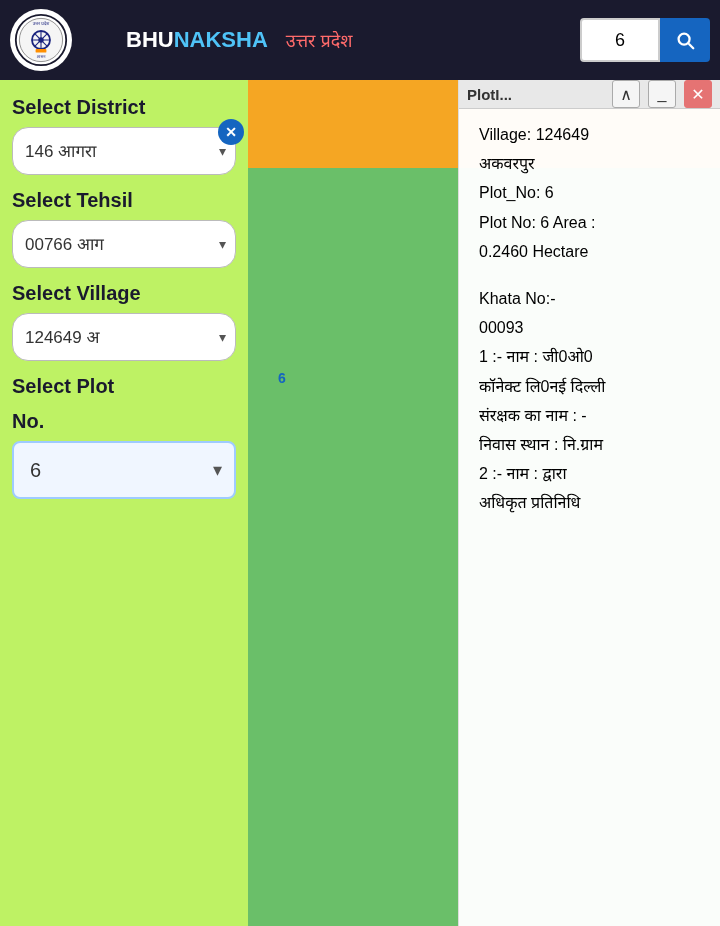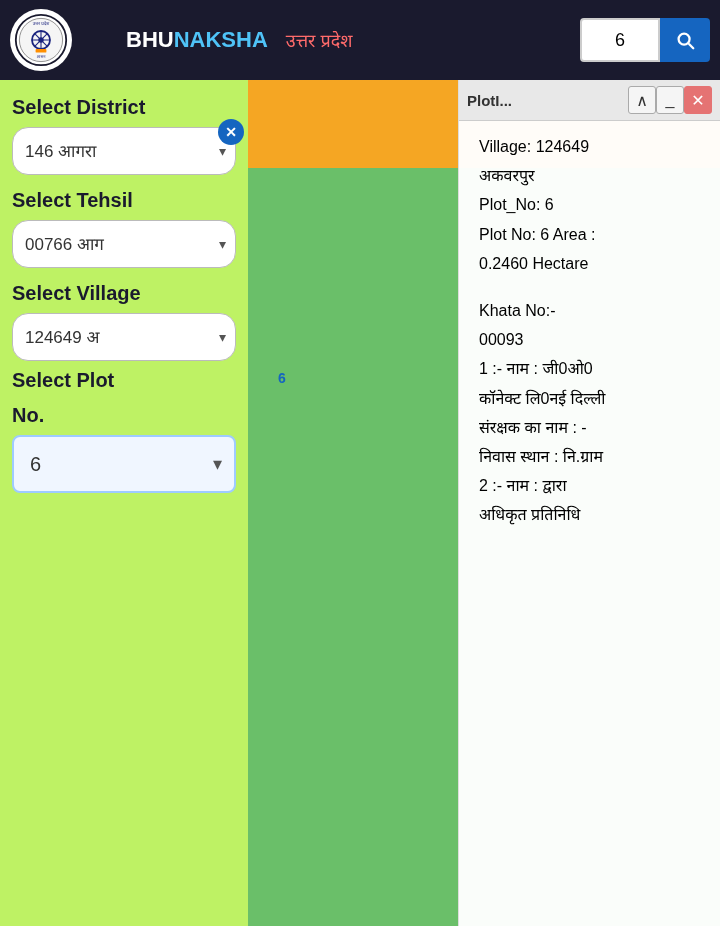--- a/index.html
+++ b/index.html
@@ -201,22 +201,22 @@
       background: rgba(255,255,255,0.97);
       border-left: 1px solid #ddd;
       z-index: 20;
       height: 100%;
       overflow-y: auto;
     }
     .info-panel-header {
       display: flex;
       align-items: center;
       background: #e8e8e8;
-      padding: 6px 8px;
-      gap: 0;
+      padding: 0 8px;
+      gap: 8px;
       border-bottom: 1px solid #ccc;
     }
     .info-panel-title {
       flex: 1;
       font-size: 15px;
       font-weight: 600;
       color: #333;
     }
     .panel-btn {
       width: 28px;
@@ -306,21 +306,21 @@
 
     <div class="section-label">Select Tehsil</div>
     <div class="select-wrapper" style="margin-bottom:14px;">
       <select class="select-field">
         <option>00766 आग</option>
       </select>
       <span class="select-arrow">▾</span>
     </div>
 
     <div class="section-label">Select Village</div>
-    <div class="select-wrapper" style="margin-bottom:8px;">
+    <div class="select-wrapper" style="margin-bottom:14px;">
       <select class="select-field">
         <option>124649 अ</option>
       </select>
       <span class="select-arrow">▾</span>
     </div>
 
     <div style="margin-bottom:6px;">
       <div class="section-label" style="margin-bottom:0;">Select Plot</div>
       <div class="section-label">No.</div>
     </div>

